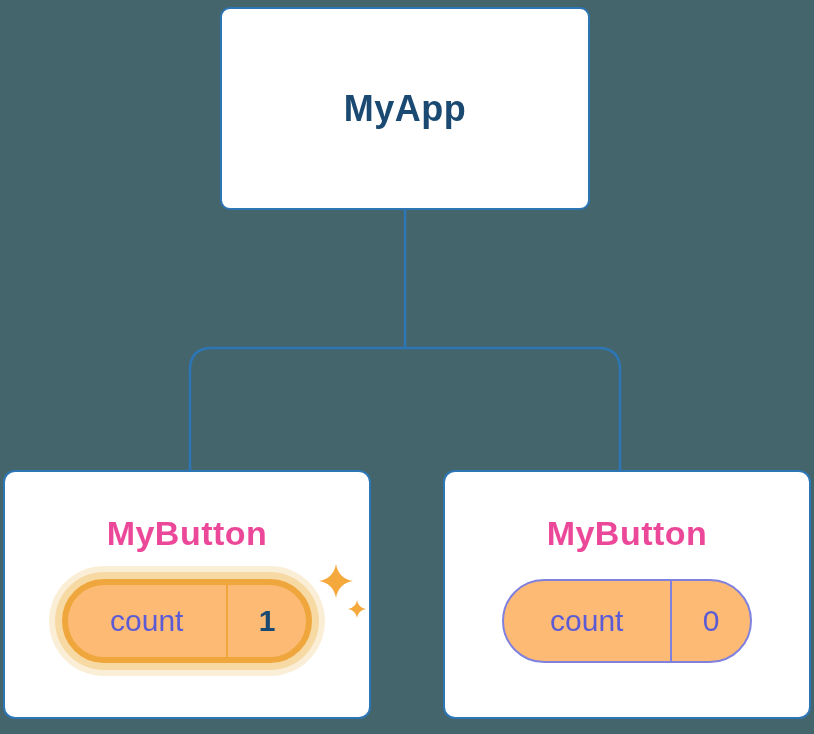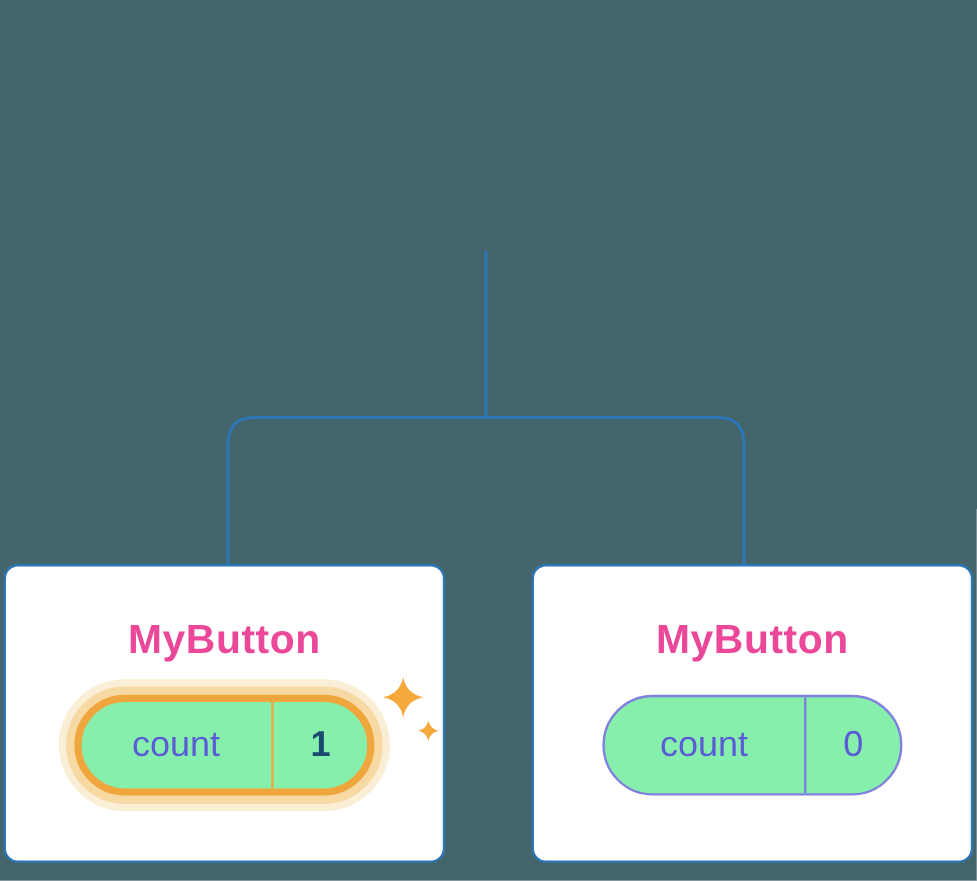--- a/index.html
+++ b/index.html
@@ -64,21 +64,21 @@
     position: relative;
     margin: 26px auto 0;
     width: 262px;
   }
   .pill {
     position: relative;
     margin: 0 auto;
     width: 250px;
     height: 84px;
     border-radius: 60px;
-    background: #86efac;
+    background: #fdba74;
     display: flex;
     align-items: stretch;
     box-sizing: border-box;
     overflow: hidden;
   }
   .pill-normal {
     border: 2.5px solid #8080DF;
   }
   .pill-highlight {
     border: 6px solid #EFA63C;
@@ -126,20 +126,23 @@
 </head>
 <body>
 
 <div class="canvas">
 
   <svg class="connectors" viewBox="0 0 814 734" xmlns="http://www.w3.org/2000/svg" aria-hidden="true">
     <path d="M405 209 L405 348" fill="none" stroke="#2D76B5" stroke-width="2.5"></path>
     <path d="M190 470 L190 370 Q190 348 212 348 L598 348 Q620 348 620 370 L620 470" fill="none" stroke="#2D76B5" stroke-width="2.5"></path>
   </svg>
 
+  <div class="node node-app">
+    <span class="node-label">MyApp</span>
+  </div>
 
   <div class="node node-child left">
     <div class="child-title">MyButton</div>
 
     <div class="pill-wrap">
       <div class="pill pill-highlight">
         <span class="pill-key">count</span>
         <span class="pill-divider"></span>
         <span class="pill-value">1</span>
       </div>

